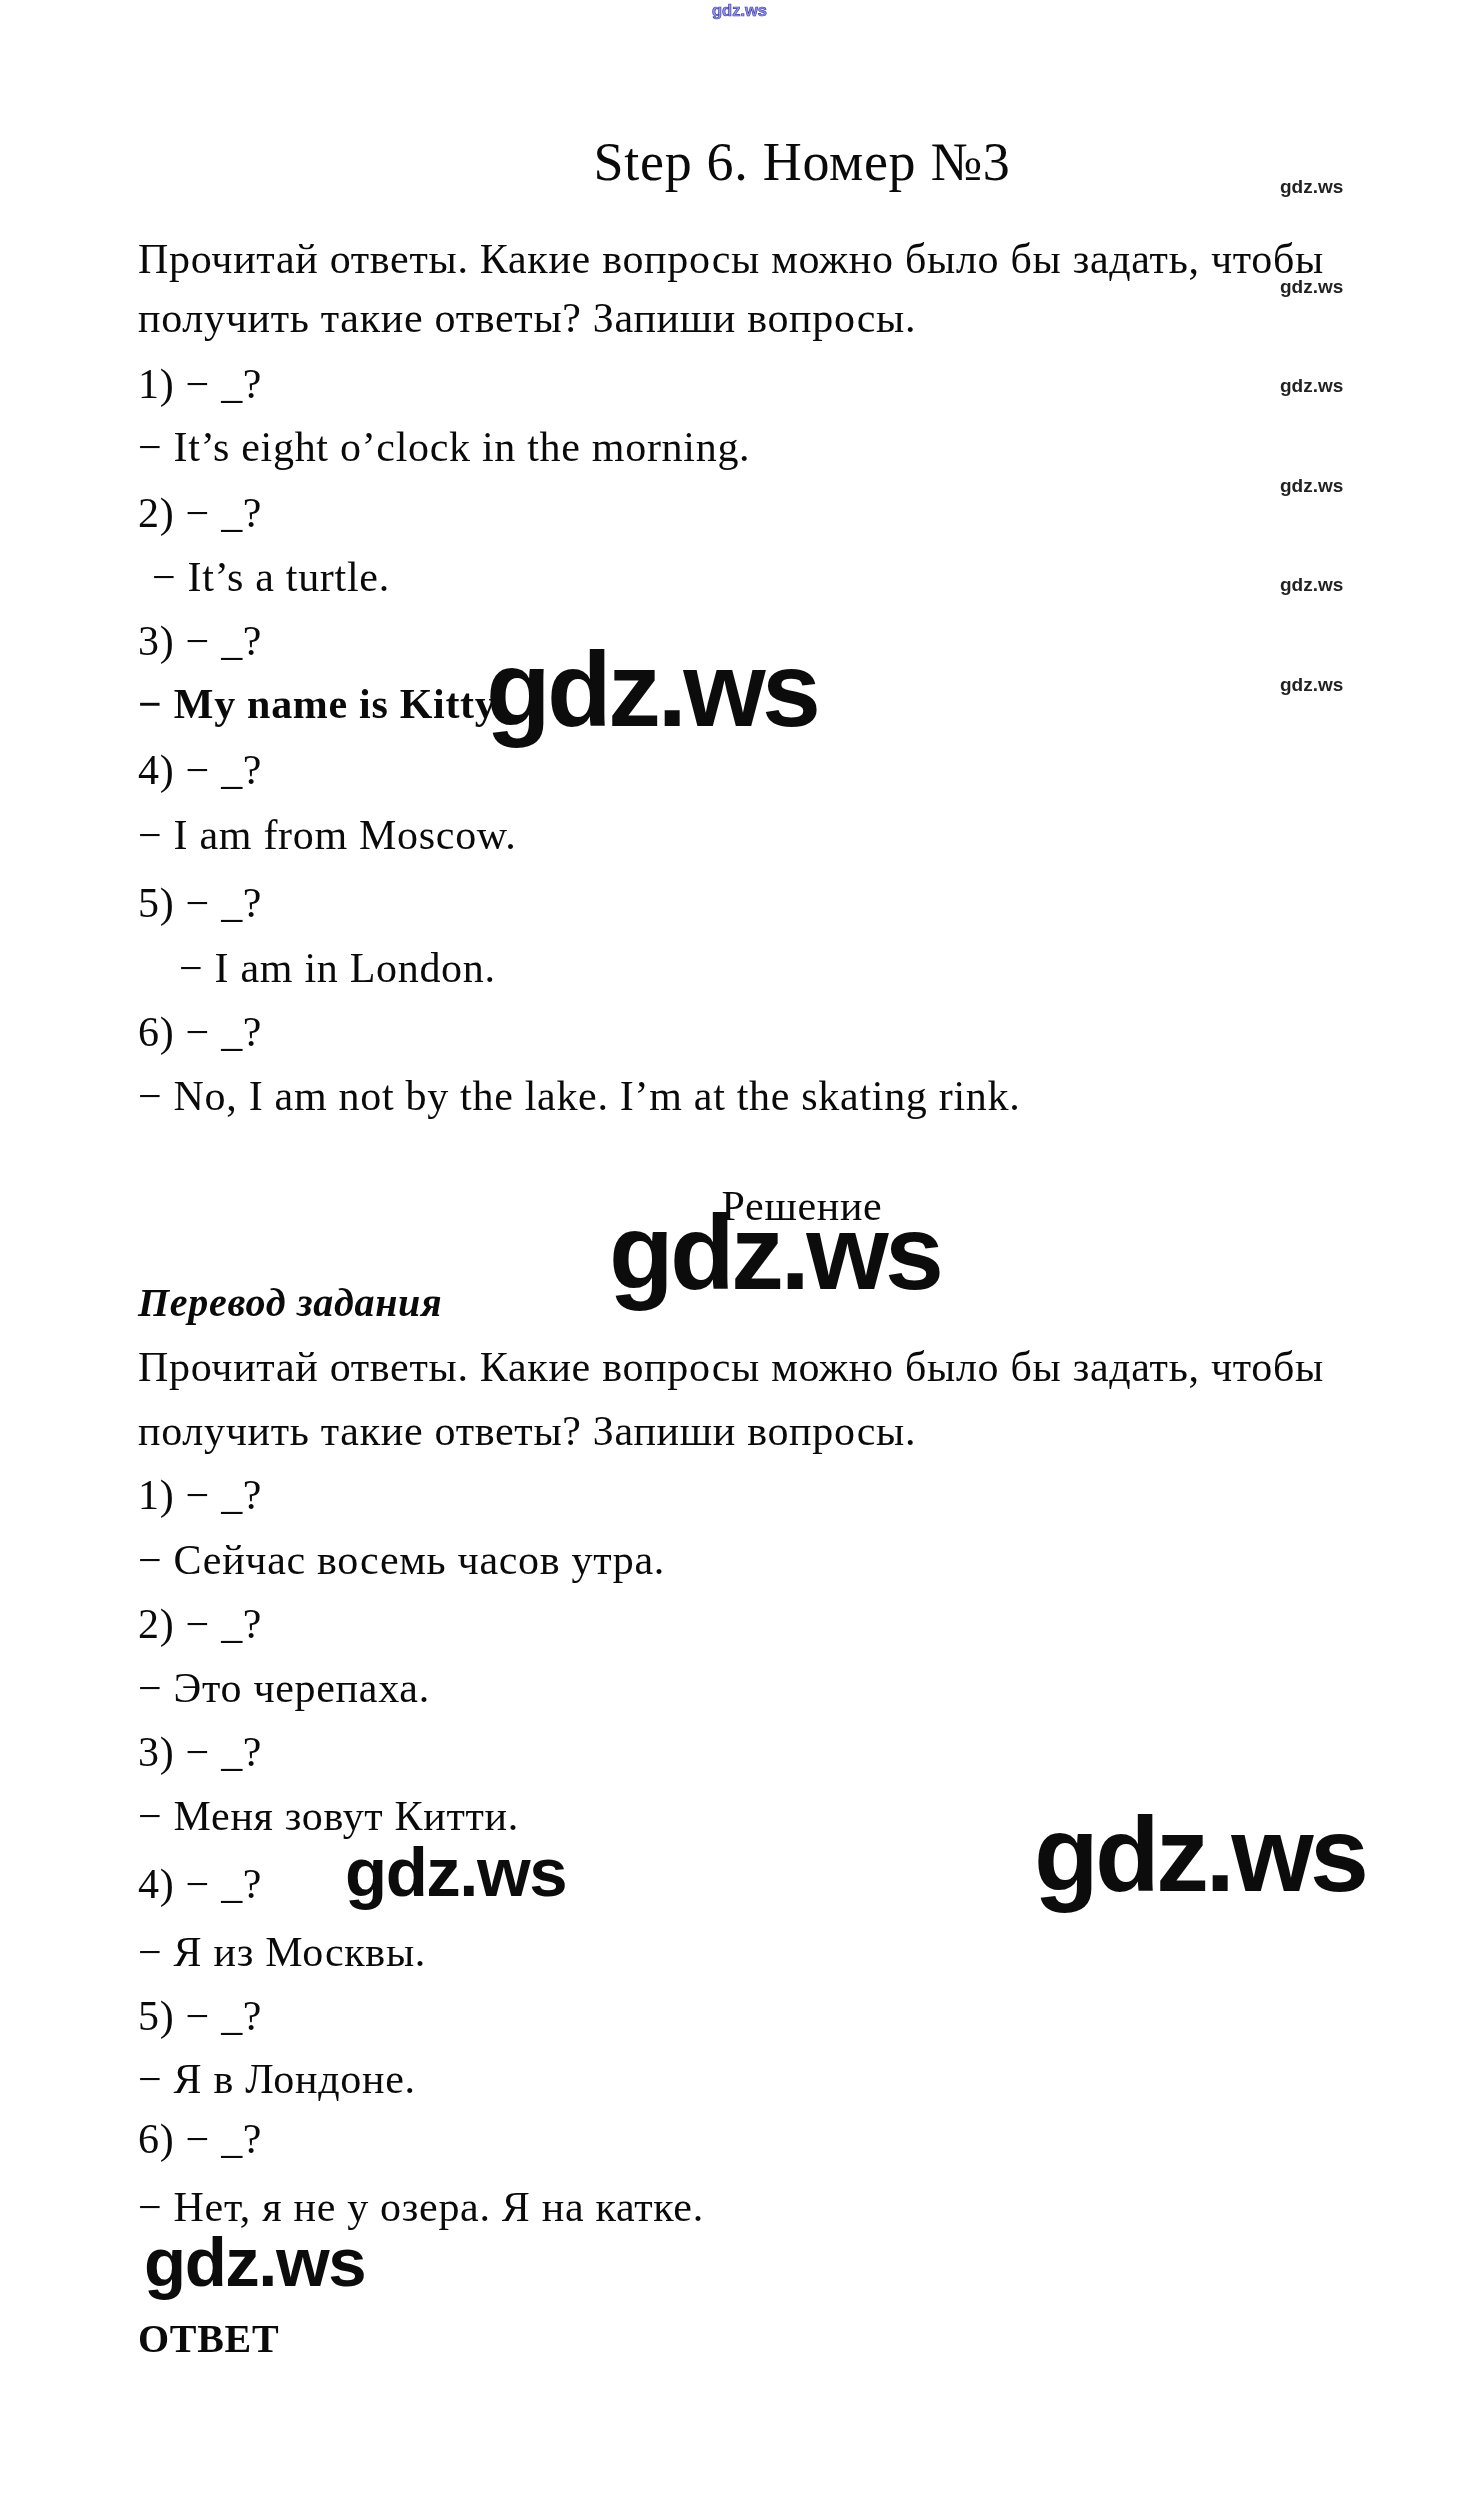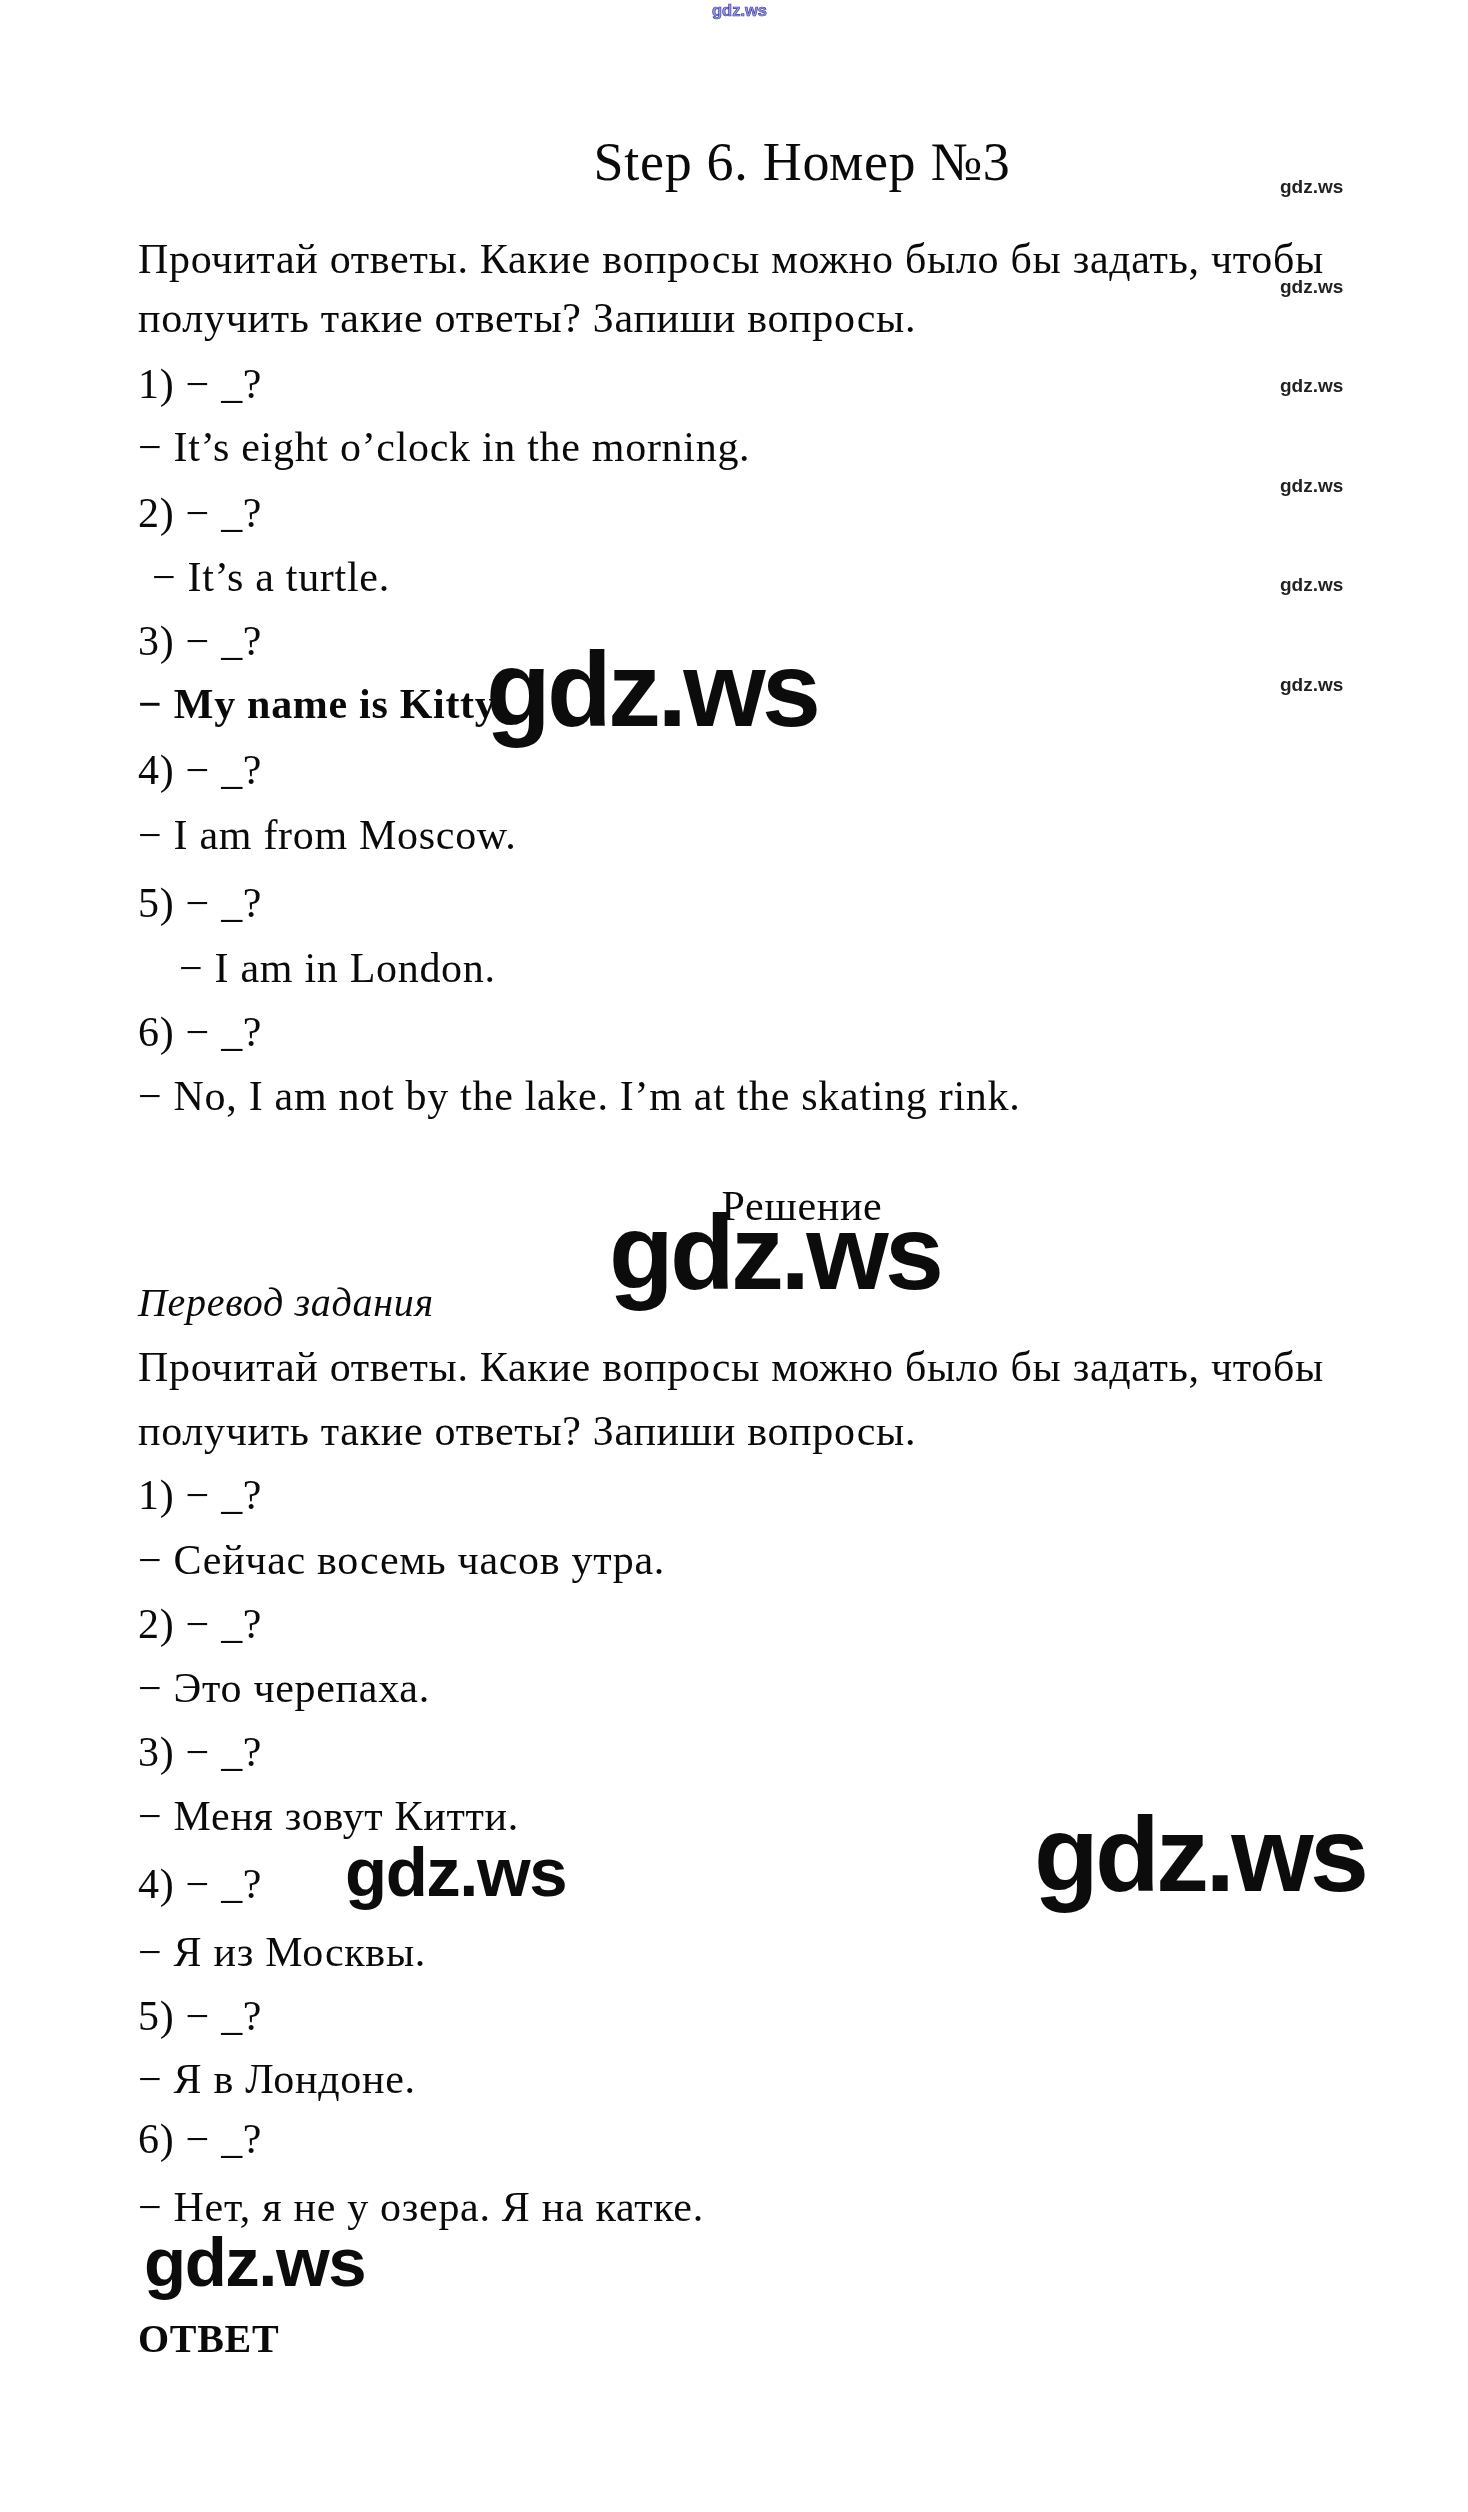--- a/index.html
+++ b/index.html
@@ -20,21 +20,21 @@
     letter-spacing:0.7px;
     white-space:pre;
     color:#0a0a0a;
   }
   .center {
     left:135px;
     width:1334px;
     text-align:center;
   }
   .title { font-size:54px; }
-  .bold-italic { font-weight:normal; font-style:italic; font-size:40px; }
+  .bold-italic { font-weight:bold; font-style:italic; font-size:40px; }
   .bold-caps { font-weight:bold; font-size:40px; }
   .wm {
     position:absolute;
     font-family:"Liberation Sans", sans-serif;
     font-weight:bold;
     line-height:1;
     color:#0c0c0c;
     white-space:pre;
   }
   .wm-big { font-size:106px; letter-spacing:-3.7px; }

